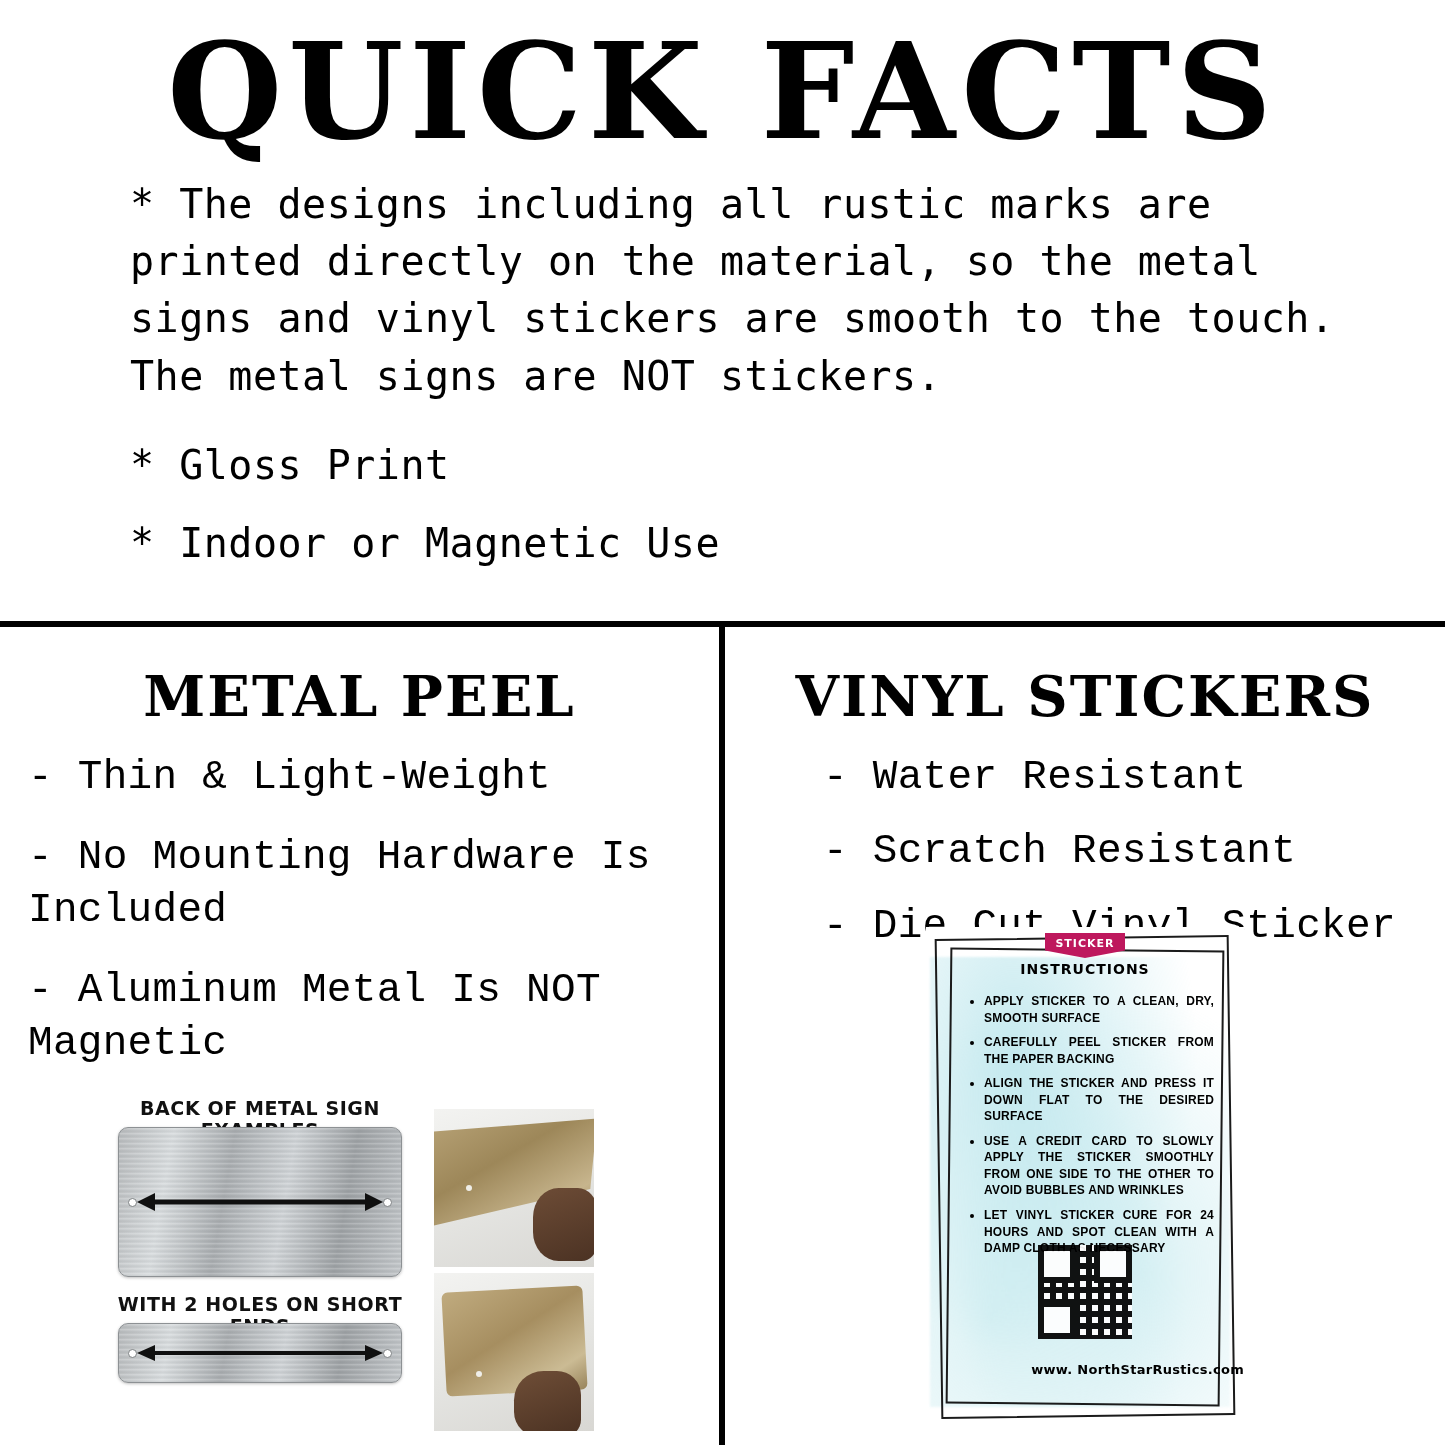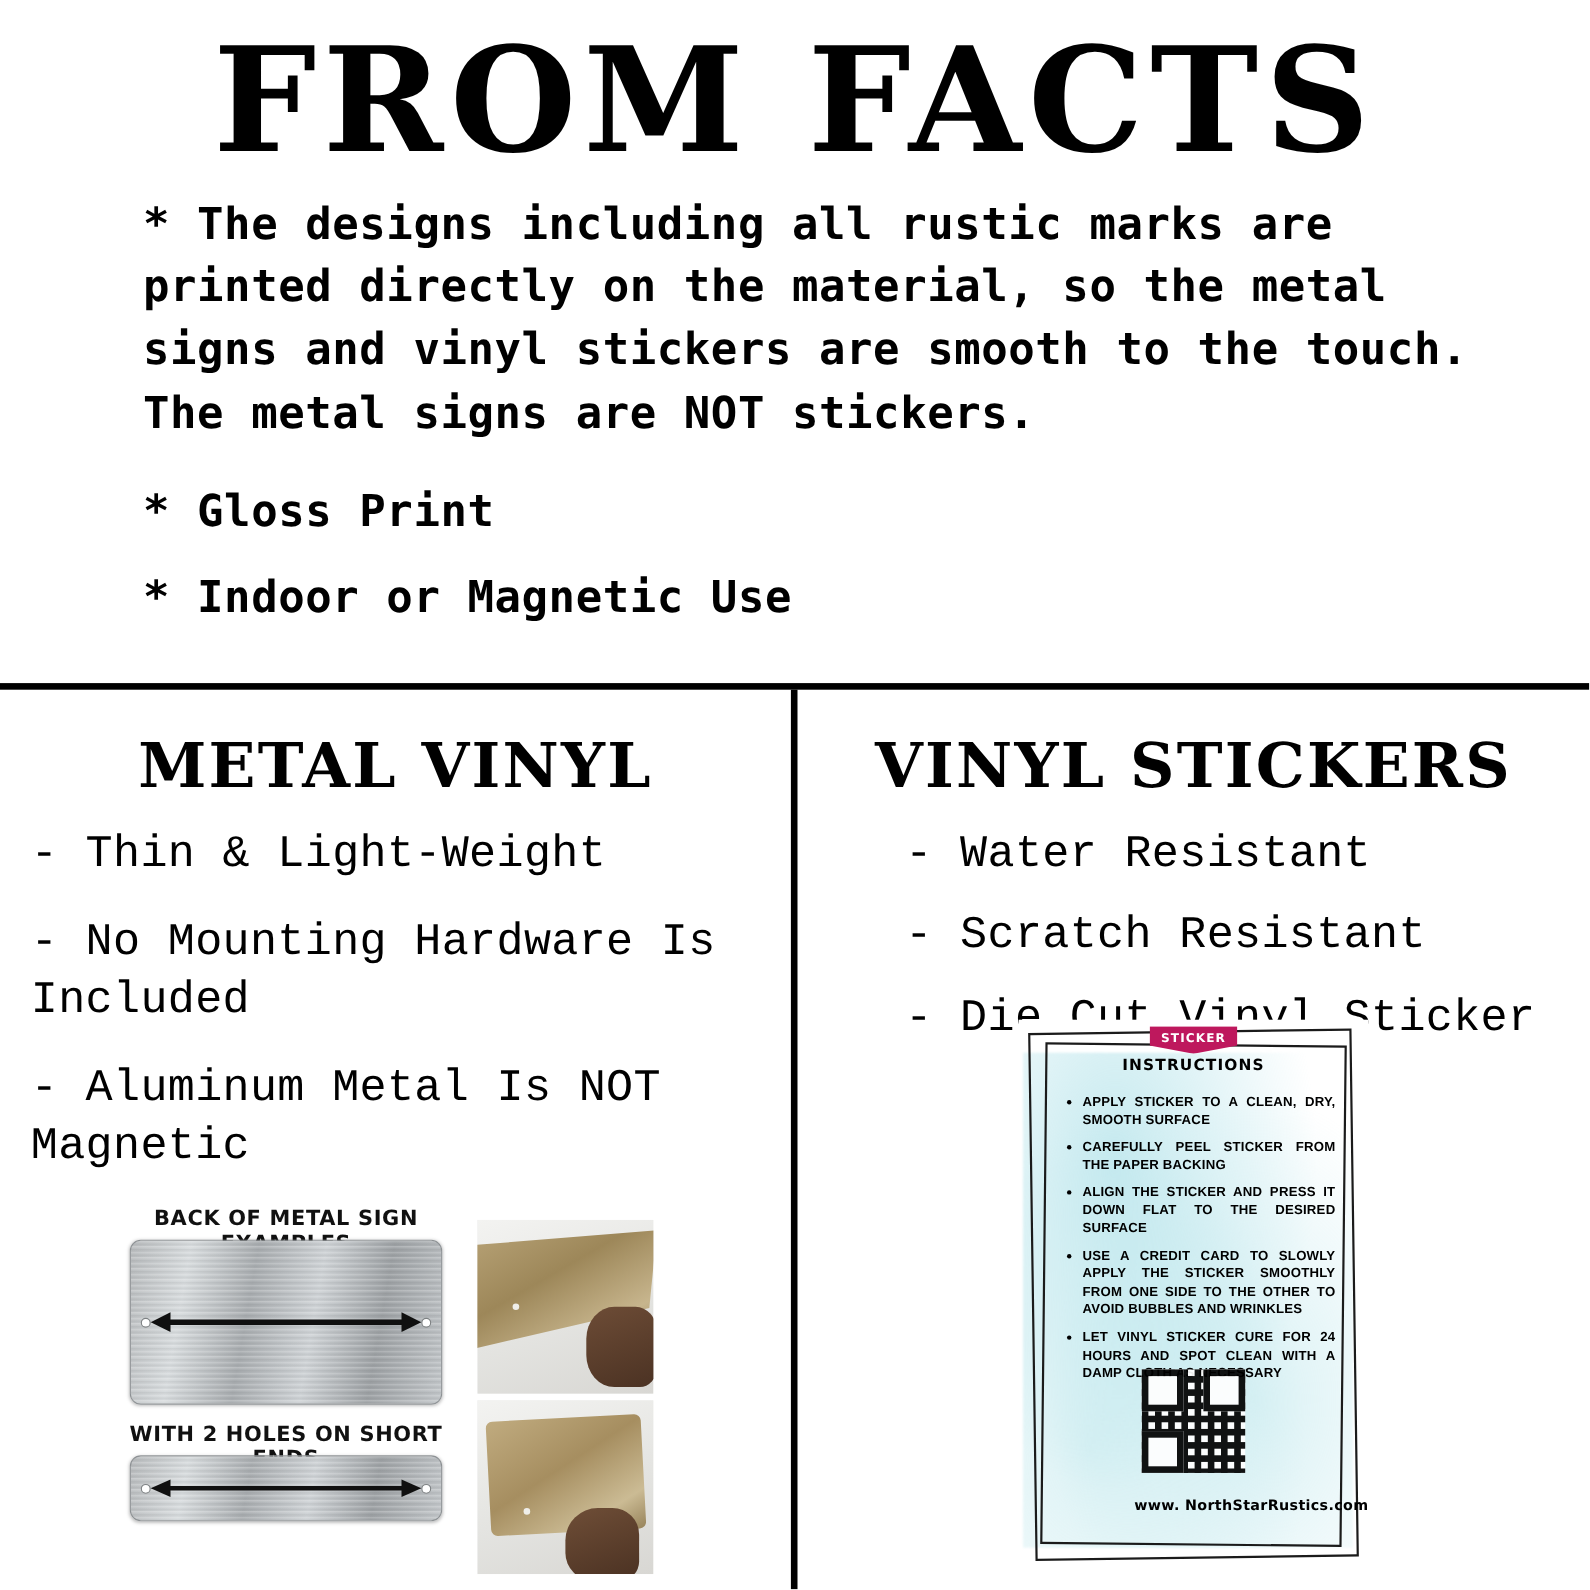--- a/index.html
+++ b/index.html
@@ -34,21 +34,20 @@
     font-weight: 700;
     font-size: 132px;
     line-height: 1.0;
     letter-spacing: 6px;
     margin: 26px 0 0 0;
     padding: 0 10px;
     white-space: nowrap;
   }
   .facts-body {
     padding: 18px 95px 0 130px;
-    font-weight: bold;
   }
   .fact-paragraph {
     font-family: "DejaVu Sans Mono", monospace;
     font-size: 40px;
     line-height: 1.43;
     letter-spacing: 0.5px;
     margin: 0 0 34px 0;
   }
   .fact-line {
     font-family: "DejaVu Sans Mono", monospace;
@@ -310,33 +309,33 @@
     font-size: 13px;
     letter-spacing: 0.3px;
   }
 </style>
 </head>
 <body>
 
 <div class="page">
 
   <div class="top-section">
-    <div class="quick-facts-title">FROM FACTS</div>
+    <div class="quick-facts-title">QUICK FACTS</div>
     <div class="facts-body">
       <p class="fact-paragraph">* The designs including all rustic marks are printed directly on the material, so the metal signs and vinyl stickers are smooth to the touch. The metal signs are NOT stickers.</p>
       <p class="fact-line">* Gloss Print</p>
       <p class="fact-line">* Indoor or Magnetic Use</p>
     </div>
   </div>
 
   <div class="h-divider"></div>
   <div class="v-divider"></div>
 
   <div class="col col-left">
-    <div class="col-title">METAL VINYL</div>
+    <div class="col-title">METAL PEEL</div>
     <div class="bullet">- Thin &amp; Light-Weight</div>
     <div class="bullet">- No Mounting Hardware Is Included</div>
     <div class="bullet">- Aluminum Metal Is NOT Magnetic</div>
 
     <div class="metal-images">
 
       <div class="caption" style="position:absolute; left:110px; top:0; width:300px;">BACK OF METAL SIGN EXAMPLES</div>
 
       <div class="plate-wrap" style="left:118px; top:30px;">
         <div class="plate" style="width:282px; height:148px;">

